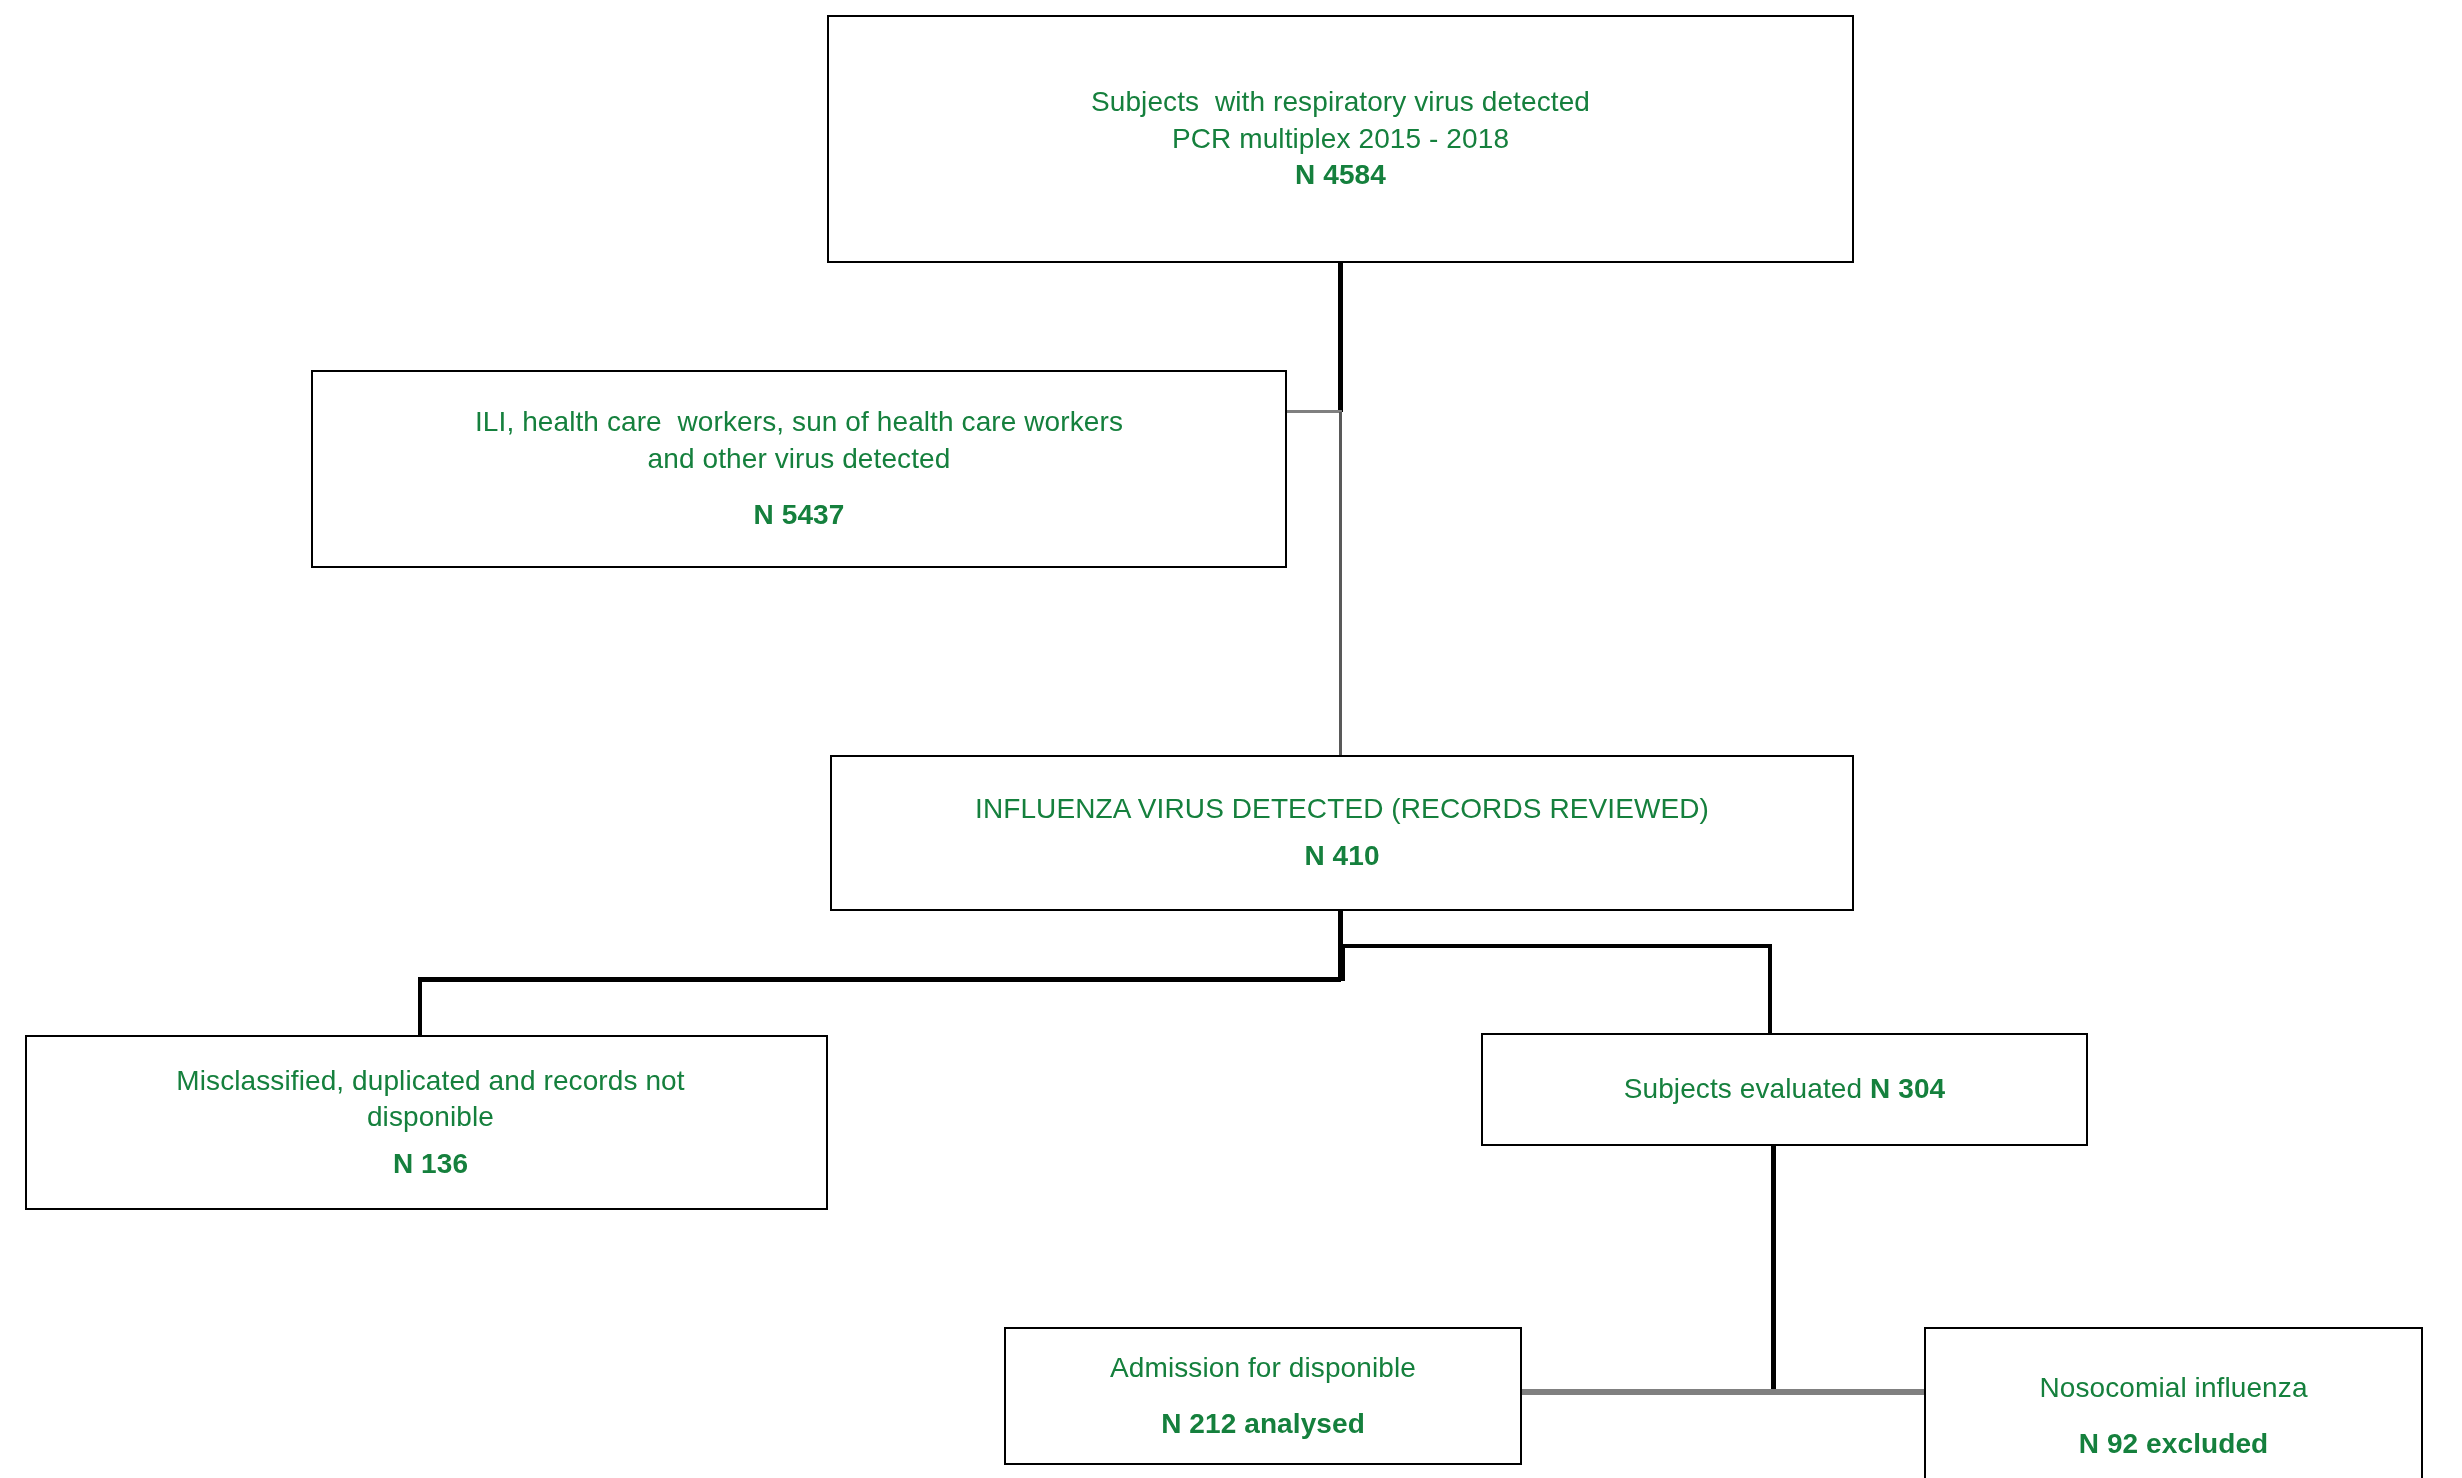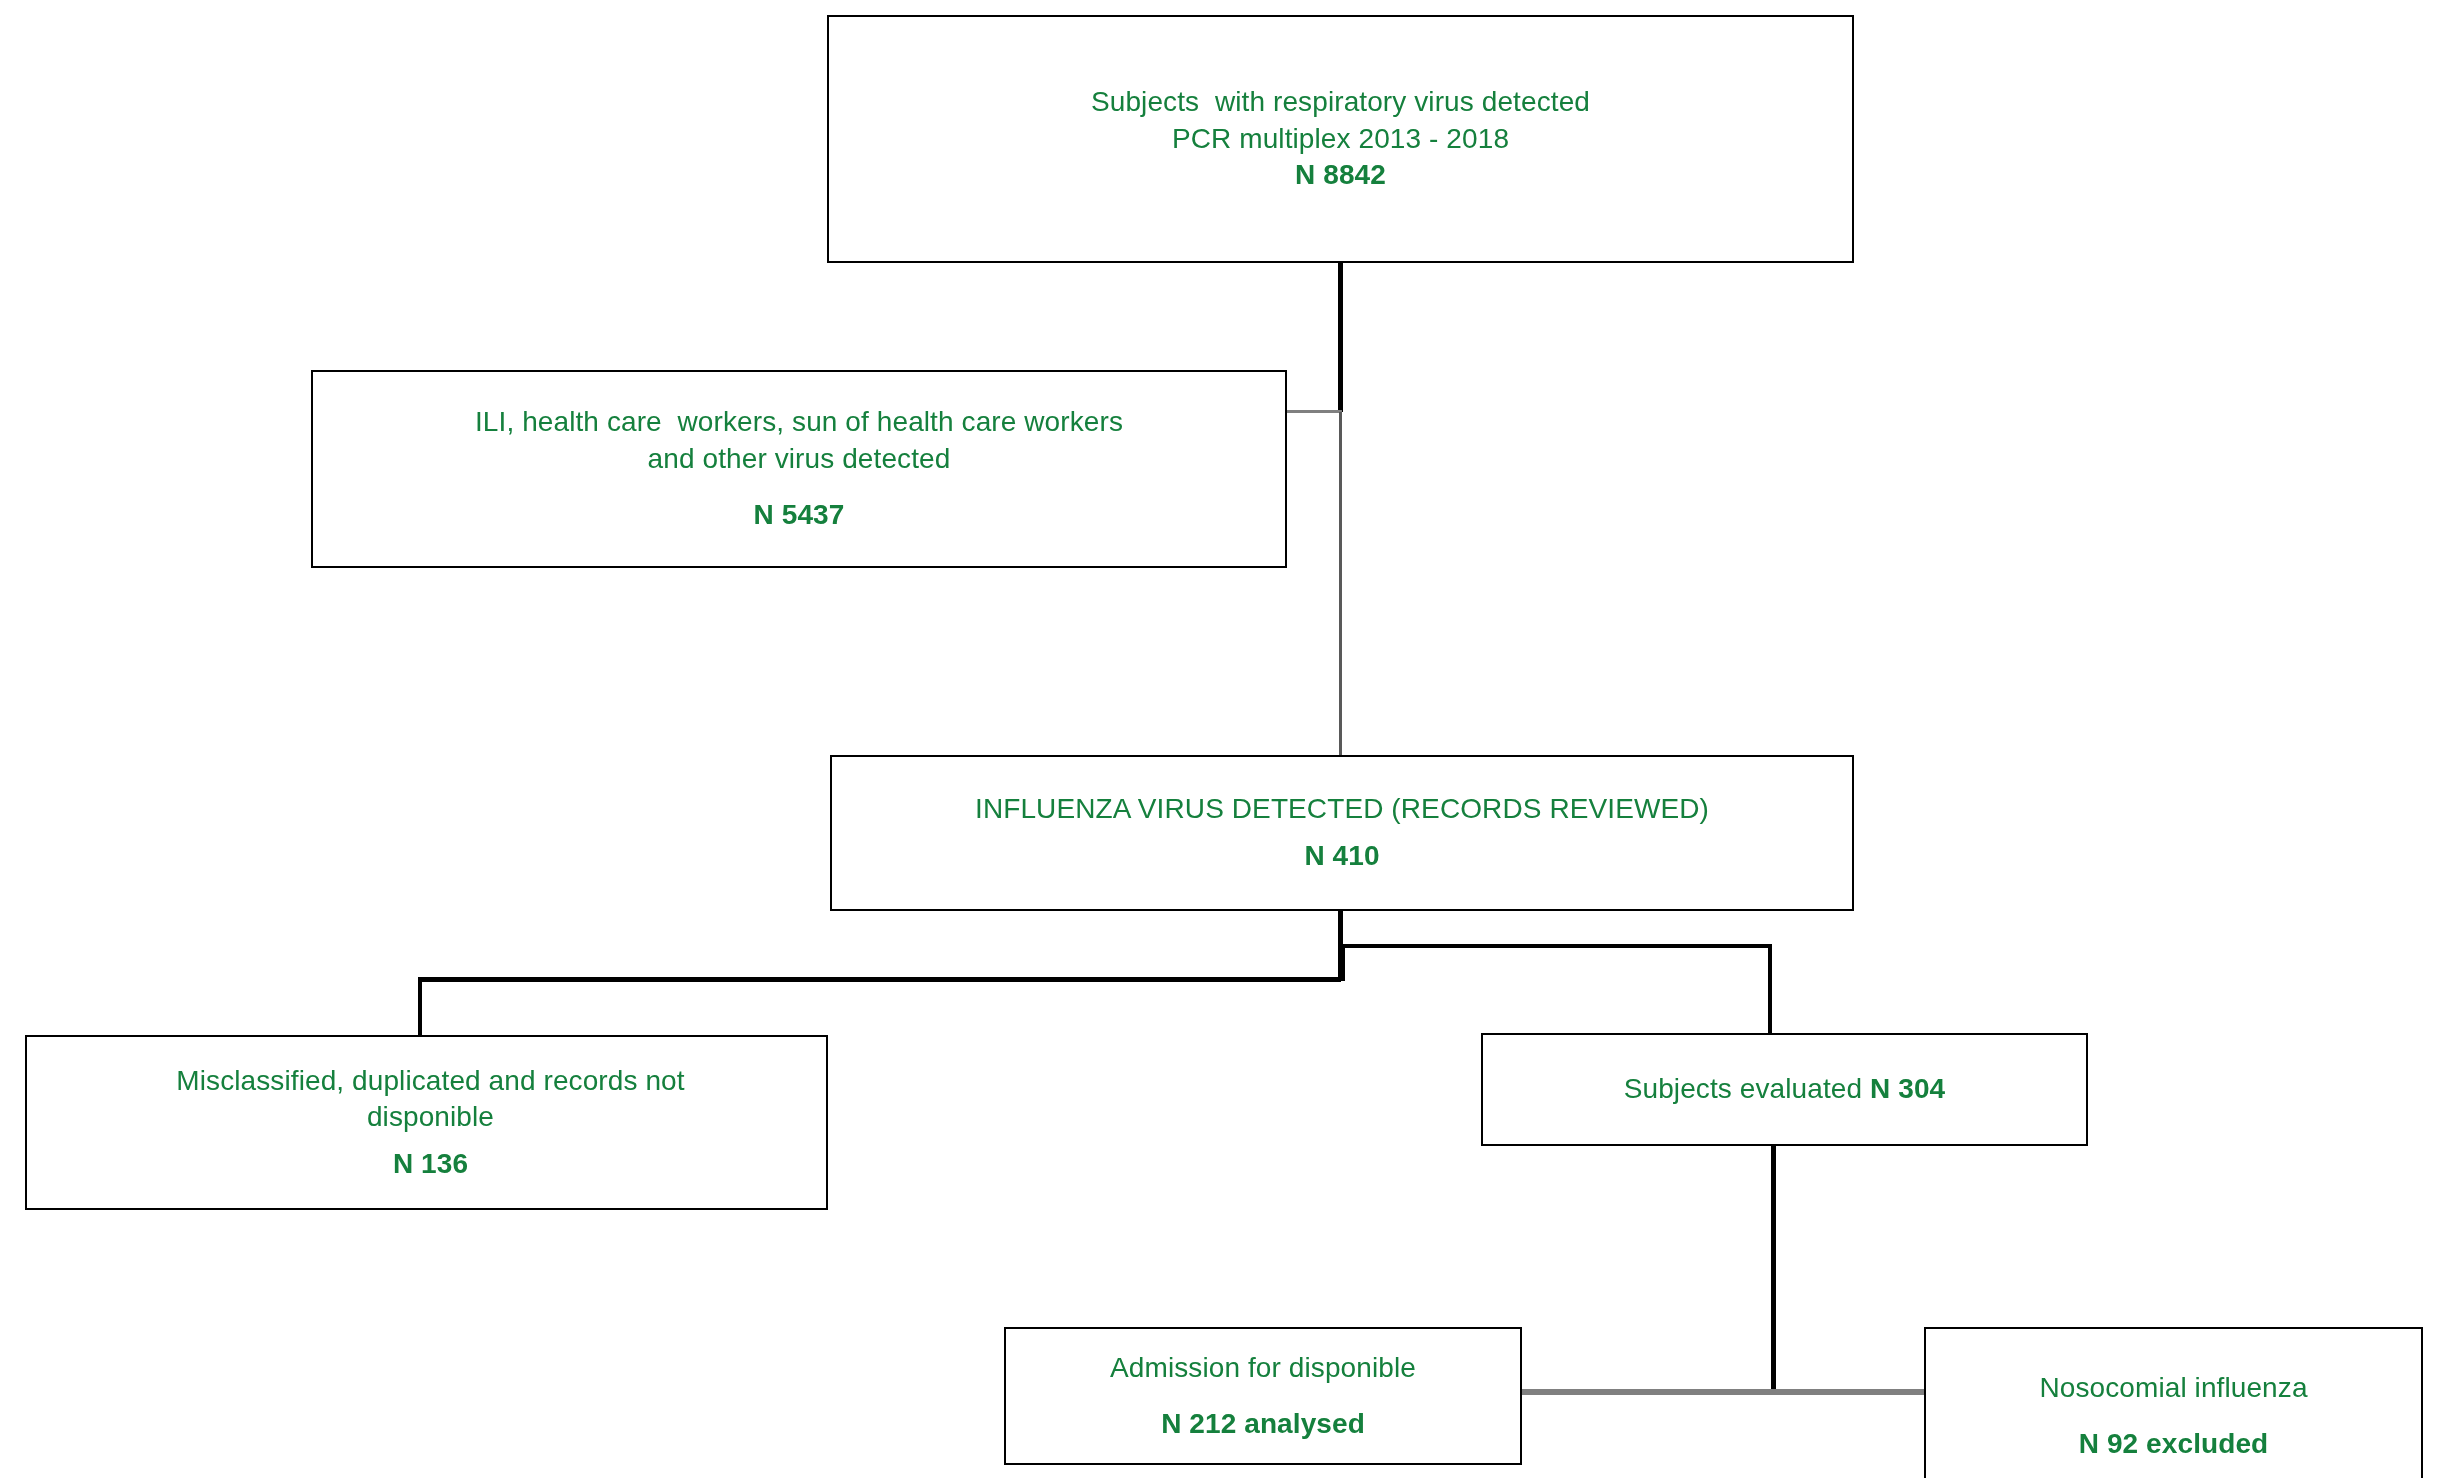--- a/index.html
+++ b/index.html
@@ -108,22 +108,22 @@
   <div class="conn" id="conn-split-jog"></div>
   <div class="conn" id="conn-split-left"></div>
   <div class="conn" id="conn-drop-left"></div>
 
   <div class="conn" id="conn-eval-down"></div>
   <div class="conn grey" id="conn-bottom-bar"></div>
 
   <div class="node" id="node-top">
     <div class="node-inner">
       <span class="line reg">Subjects  with respiratory virus detected</span>
-      <span class="line reg">PCR multiplex 2013 - 2018</span>
-      <span class="line bold">N 8842</span>
+      <span class="line reg">PCR multiplex 2015 - 2018</span>
+      <span class="line bold">N 4584</span>
     </div>
   </div>
 
   <div class="node" id="node-excluded-ili">
     <div class="node-inner">
       <span class="line reg">ILI, health care  workers, sun of health care workers</span>
       <span class="line reg">and other virus detected</span>
       <div class="gap-md"></div>
       <span class="line bold">N 5437</span>
     </div>

